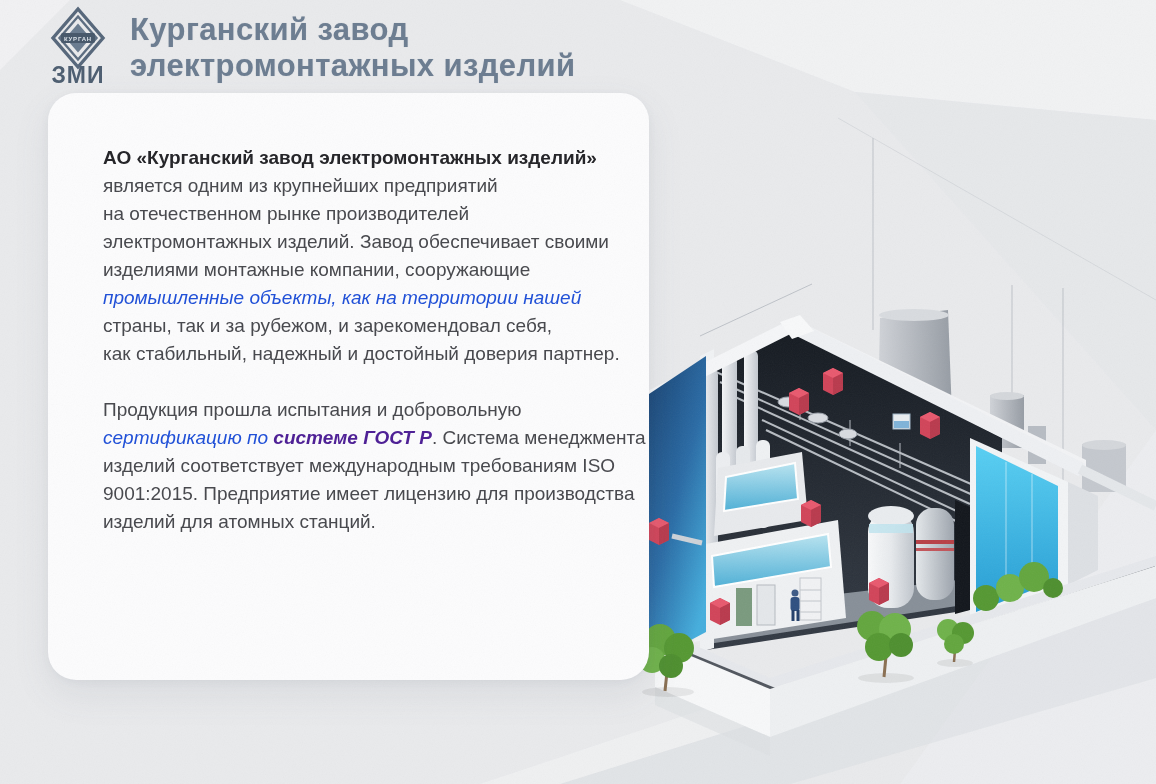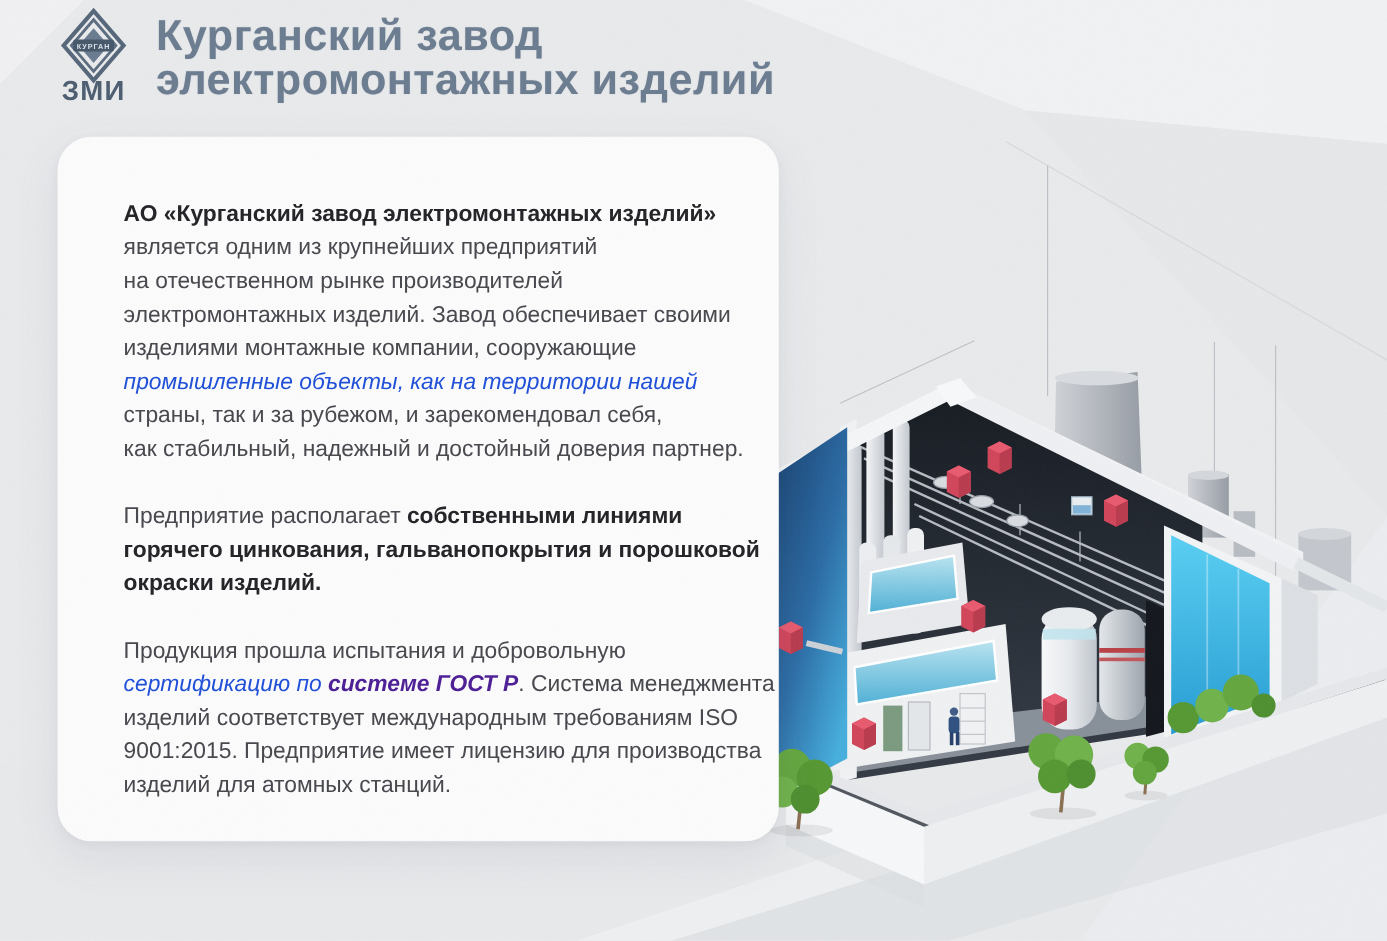--- a/index.html
+++ b/index.html
@@ -5,26 +5,26 @@
   html,body{margin:0;padding:0}
   body{
     width:1156px;height:784px;overflow:hidden;position:relative;
     background:#e9eaec;
     font-family:"Liberation Sans",sans-serif;
   }
   
   .header{position:absolute;left:50px;top:6px;display:flex;gap:24px;z-index:3}
   .logo{width:56px;height:82px;flex:0 0 auto}
   .title{
-    color:#6b7c90;font-weight:700;font-size:36px;line-height:36px;
+    color:#6b7c90;font-weight:700;font-size:31px;line-height:36px;
     letter-spacing:.4px;margin-top:6px;text-shadow:0 0 1px rgba(107,124,144,.25);
   }
   
   .card{
-    position:absolute;left:48px;top:114px;width:601px;height:587px;
+    position:absolute;left:48px;top:93px;width:601px;height:587px;
     background:#fcfcfd;border-radius:28px;z-index:2;box-sizing:border-box;
     padding:51px 30px 4px 55px;
     box-shadow:0 14px 36px rgba(90,100,115,.10), 0 2px 8px rgba(90,100,115,.06);
   }
   .para{margin:0 0 28px 0}
   .line{font-size:19px;line-height:28px;color:#46474c;white-space:nowrap}
   .seg{color:inherit}
   .seg.b{font-weight:700;color:#222226}
   .seg.i{font-style:italic;color:#1d4ed8}
   .seg.bi{font-weight:700;font-style:italic;color:#4c1d95}
@@ -289,25 +289,20 @@
         <div class="line"><span class="seg b">АО «Курганский завод электромонтажных изделий»</span></div>
         <div class="line"><span class="seg">является одним из крупнейших предприятий</span></div>
         <div class="line"><span class="seg">на отечественном рынке производителей</span></div>
         <div class="line"><span class="seg">электромонтажных изделий. Завод обеспечивает своими</span></div>
         <div class="line"><span class="seg">изделиями монтажные компании, сооружающие</span></div>
         <div class="line"><span class="seg i">промышленные объекты, как на территории нашей</span></div>
         <div class="line"><span class="seg">страны, так и за рубежом, и зарекомендовал себя,</span></div>
         <div class="line"><span class="seg">как стабильный, надежный и достойный доверия партнер.</span></div>
       </div>
       <div class="para">
-        <div class="line"><span class="seg">Предприятие располагает </span><span class="seg b">собственными линиями</span></div>
-        <div class="line"><span class="seg b">горячего цинкования, гальванопокрытия и порошковой</span></div>
-        <div class="line"><span class="seg b">окраски изделий.</span></div>
-      </div>
-      <div class="para">
         <div class="line"><span class="seg">Продукция прошла испытания и добровольную</span></div>
         <div class="line"><span class="seg i">сертификацию по </span><span class="seg bi">системе ГОСТ Р</span><span class="seg">. Система менеджмента</span></div>
         <div class="line"><span class="seg">изделий соответствует международным требованиям ISO</span></div>
         <div class="line"><span class="seg">9001:2015. Предприятие имеет лицензию для производства</span></div>
         <div class="line"><span class="seg">изделий для атомных станций.</span></div>
       </div>
     </div>
 </div>
 
 <svg class="noise" width="1156" height="784" aria-hidden="true">

